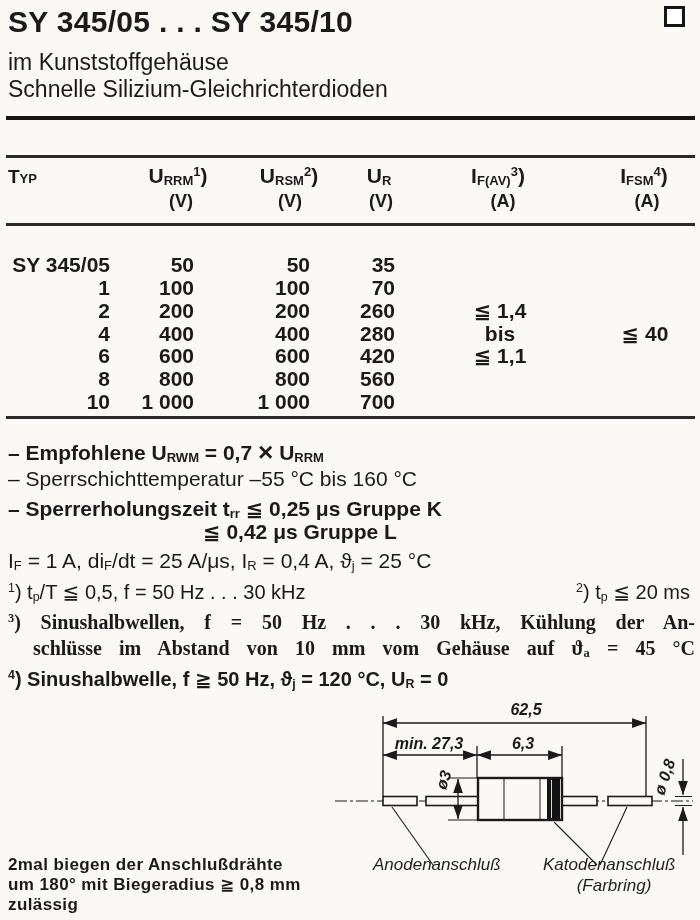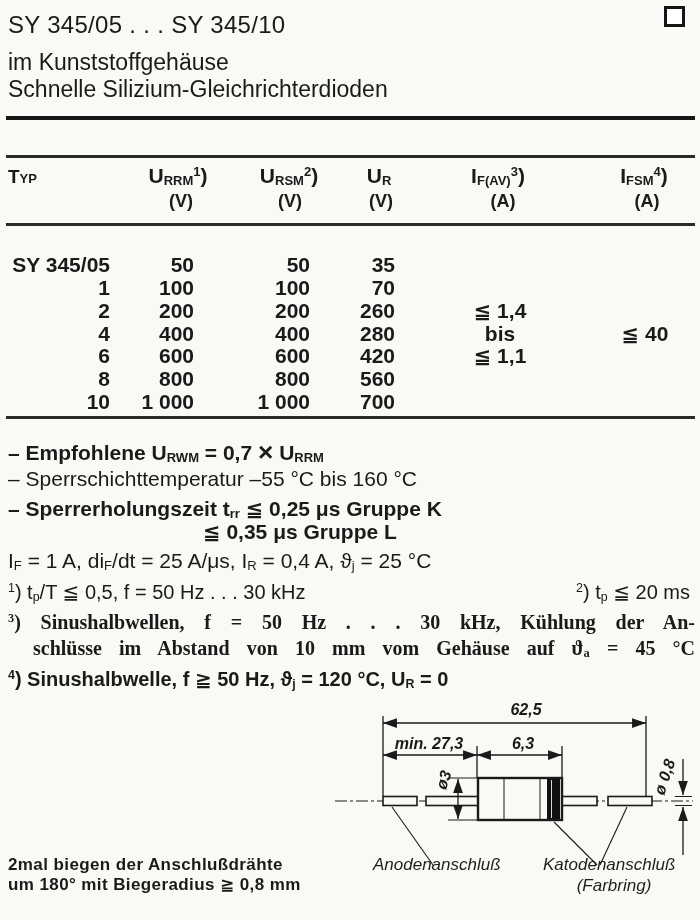--- a/index.html
+++ b/index.html
@@ -7,21 +7,21 @@
     width:700px;height:920px;position:relative;overflow:hidden;
     background:#faf9f6;color:#1a1a1a;
     font-family:"Liberation Sans","DejaVu Sans",sans-serif;
     -webkit-font-smoothing:antialiased;
   }
   .abs{position:absolute;}
   sub{font-size:0.62em;vertical-align:-0.18em;line-height:0;}
   sup{font-size:0.62em;vertical-align:0.55em;line-height:0;}
   .bigx{font-size:1.25em;font-weight:700;vertical-align:-0.05em;}
 
-  .title{left:8px;top:11px;font-size:24px;font-weight:400;letter-spacing:0.3px;}
+  .title{left:8px;top:5px;font-size:30px;font-weight:700;letter-spacing:0.3px;}
   .corner-square{left:664px;top:6px;width:15px;height:15px;border:3px solid #151515;background:#fff;}
   .subtitle{left:8px;top:49px;font-size:23px;line-height:27px;font-weight:400;}
 
   .hrule{left:6px;right:5px;background:#161616;}
   .r1{top:116px;height:4px;}
   .r2{top:155px;height:3px;background:#2a2a2a;}
   .r3{top:223px;height:3px;background:#2a2a2a;}
   .r4{top:416px;height:3px;background:#2a2a2a;}
 
   .hc{position:absolute;top:164px;transform:translateX(-50%);font-size:21px;font-weight:700;white-space:nowrap;}
@@ -117,21 +117,21 @@
 
   <span class="cell ctr" style="left:440px;width:120px;top:283px">≦ 1,4</span>
   <span class="cell ctr" style="left:440px;width:120px;top:306px">bis</span>
   <span class="cell ctr" style="left:440px;width:120px;top:328px">≦ 1,1</span>
   <span class="cell ctr" style="left:585px;width:120px;top:306px">≦ 40</span>
 </div>
 
 <div class="note b" style="top:437px">– Empfohlene U<sub>RWM</sub> = 0,7 <span class="bigx">×</span> U<sub>RRM</sub></div>
 <div class="note" style="top:467px">– Sperrschichttemperatur –55 °C bis 160 °C</div>
 <div class="note b" style="top:497px">– Sperrerholungszeit t<sub>rr</sub> ≦ 0,25 μs Gruppe K</div>
-<div class="note b" style="top:520px;left:203px">≦ 0,35 μs Gruppe L</div>
+<div class="note b" style="top:520px;left:203px">≦ 0,42 μs Gruppe L</div>
 <div class="note" style="top:549px">I<sub>F</sub> = 1 A, di<sub>F</sub>/dt = 25 A/μs, I<sub>R</sub> = 0,4 A, ϑ<sub>j</sub> = 25 °C</div>
 <div class="note" style="top:580px;font-size:20px"><sup>1</sup>) t<sub>p</sub>/T ≦ 0,5, f = 50 Hz . . . 30 kHz</div>
 <div class="note" style="top:580px;left:auto;right:10px;font-size:20px"><sup>2</sup>) t<sub>p</sub> ≦ 20 ms</div>
 <div class="note b just" style="top:611px;width:687px;font-size:20px"><sup>3</sup>) Sinushalbwellen, f = 50 Hz . . . 30 kHz, Kühlung der An-</div>
 <div class="note b just" style="top:637px;left:33px;width:662px;font-size:20px">schlüsse im Abstand von 10 mm vom Gehäuse auf ϑ<sub>a</sub> = 45 °C</div>
 <div class="note b" style="top:667px;font-size:20px"><sup>4</sup>) Sinushalbwelle, f ≧ 50 Hz, ϑ<sub>j</sub> = 120 °C, U<sub>R</sub> = 0</div>
 
 <div class="abs diagram">
   <svg width="370" height="215" viewBox="0 0 370 215">
     <defs>
@@ -185,13 +185,14 @@
   <div class="ddim rot" style="left:114px;top:85px">ø3</div>
   <div class="ddim rot" style="left:335px;top:82px">ø 0,8</div>
   <div class="dlabel" style="left:43px;top:160px">Anodenanschluß</div>
   <div class="dlabel" style="left:213px;top:181px;width:142px;text-align:center">(Farbring)</div>
   <div class="dlabel" style="left:213px;top:160px">Katodenanschluß</div>
 </div>
 
 <div class="abs bend">
   <div>2mal biegen der Anschlußdrähte</div>
   <div>um 180° mit Biegeradius ≧ 0,8 mm</div>
+  <div>zulässig</div>
 </div>
 
 </body></html>

